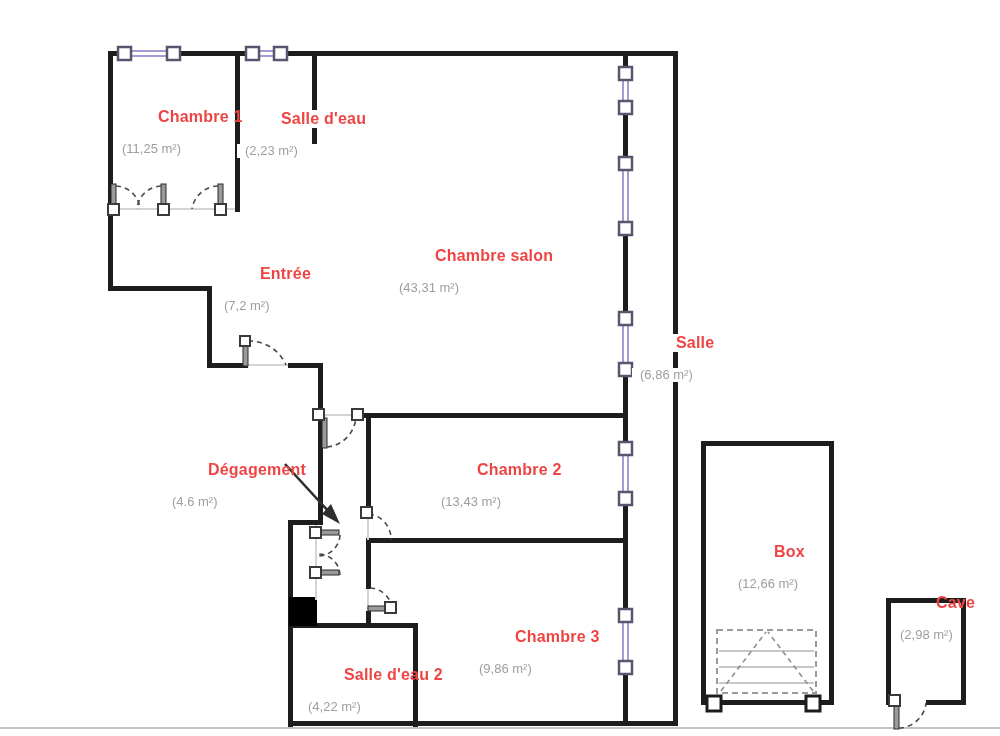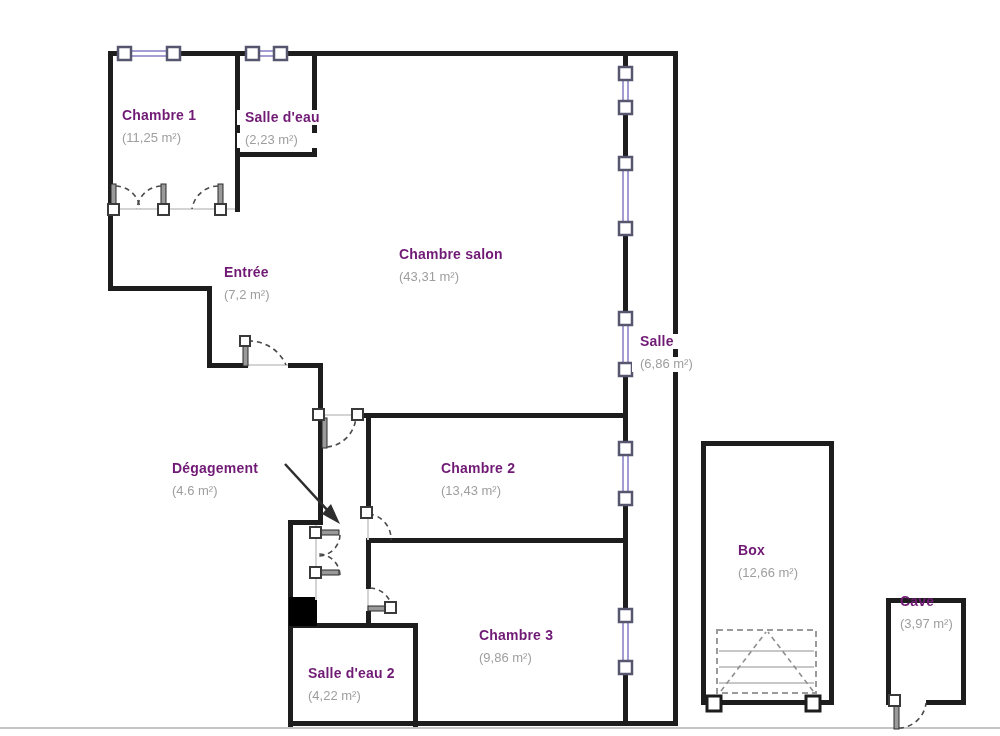--- a/index.html
+++ b/index.html
@@ -2,22 +2,22 @@
 <html><head>
 <meta charset="utf-8">
 <style>
   html,body{margin:0;padding:0;background:#ffffff;}
   #stage{
     position:relative;width:1000px;height:736px;background:#ffffff;
     font-family:"Liberation Sans",sans-serif;overflow:hidden;
   }
   #plan-svg{position:absolute;left:0;top:0;}
   .room-label{position:absolute;z-index:5;line-height:1.1;white-space:nowrap;}
-  .room-label .rname{font-size:14px;font-weight:bold;color:#701a75;letter-spacing:.2px;}
-  .room-label .rarea{font-size:13px;font-weight:normal;color:#9e9e9e;margin-top:8px;}
+  .room-label .rname{font-size:16px;font-weight:bold;color:#ef4444;letter-spacing:.2px;margin-left:36px;}
+  .room-label .rarea{font-size:13px;font-weight:normal;color:#9e9e9e;margin-top:16px;}
   .room-label.bg .rname,.room-label.bg .rarea{background:#ffffff;padding:0 8px;}
 </style>
 </head>
 <body>
 
 <div id="stage">
 
 <svg id="plan-svg" width="1000" height="736" viewBox="0 0 1000 736">
 
   <g fill="#1d1d1d">
@@ -234,16 +234,16 @@
   <div class="rarea">(4,22 m²)</div>
 </div>
 
 <div class="room-label" style="left:738px;top:543px">
   <div class="rname">Box</div>
   <div class="rarea">(12,66 m²)</div>
 </div>
 
 <div class="room-label" style="left:900px;top:594px">
   <div class="rname">Cave</div>
-  <div class="rarea">(3,97 m²)</div>
+  <div class="rarea">(2,98 m²)</div>
 </div>
 
 </div>
 
 </body></html>

